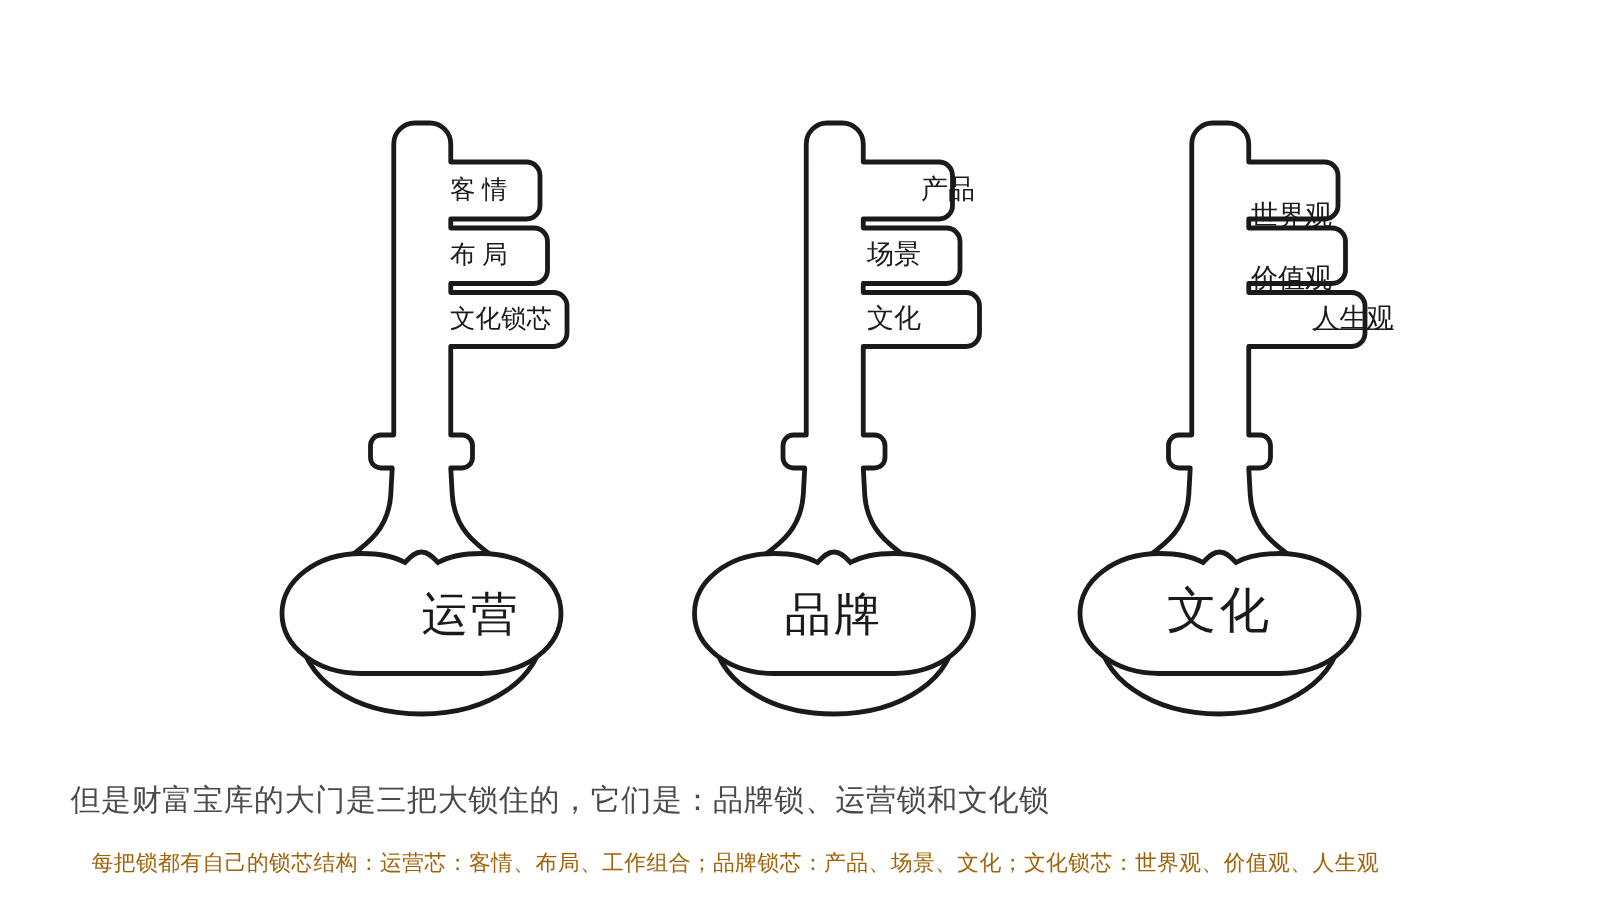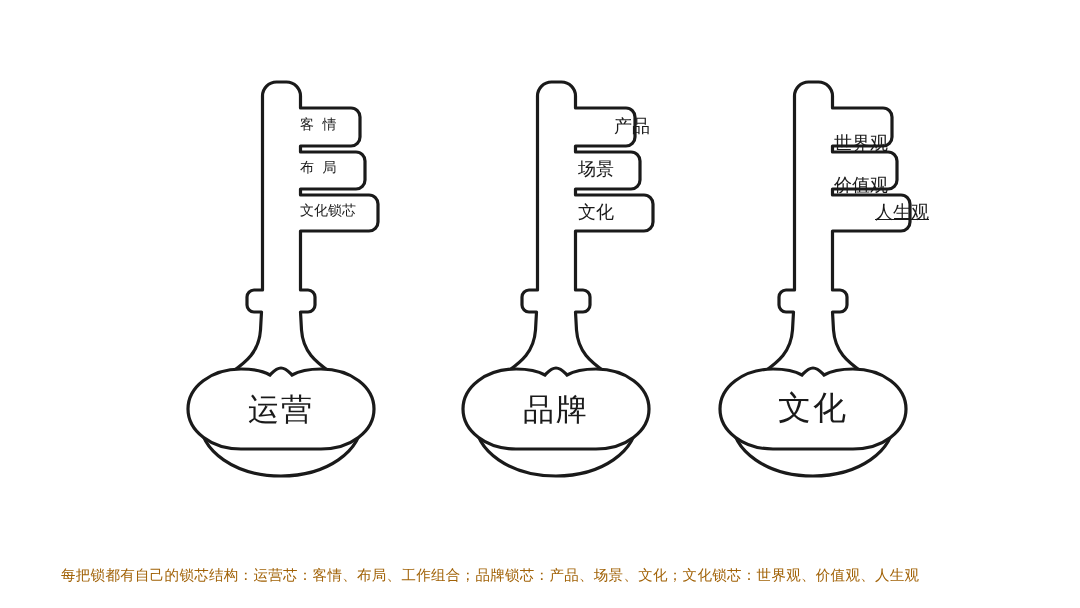--- a/index.html
+++ b/index.html
@@ -40,22 +40,22 @@
     stroke: #1a1a1a;
     stroke-width: 3.2;
   }
   .tooth-label {
     position: absolute;
     color: #1a1a1a;
     white-space: nowrap;
     line-height: 1;
   }
   .tooth-label.sans {
-    font-family: Liberation Mono, monospace;
-    font-size: 14px;
+    font-family: Liberation Serif, serif;
+    font-size: 17px;
   }
   .tooth-label.serif {
     font-family: "Liberation Serif", "DejaVu Serif", serif;
     font-size: 18px;
   }
   .head-label {
     position: absolute;
     color: #1a1a1a;
     white-space: nowrap;
     line-height: 1;
@@ -261,27 +261,28 @@
            C 743 449 720 431 720 409
            C 720 387 743 369 773 369
            C 784 369 795 371 802 375
            C 805 372 808 368 813 368 Z"></path>
     </g>
   </svg>
 
   <div class="tooth-label sans" style="left:300px; top:118px;">客 情</div>
   <div class="tooth-label sans" style="left:300px; top:161px;">布 局</div>
   <div class="tooth-label sans" style="left:300px; top:204px;">文化锁芯</div>
-  <div class="head-label sans" style="left:215px; top:394px; width:132px;">运营</div>
+  <div class="head-label sans" style="left:215px; top:394px; width:132px;text-align:right;">运营</div>
 
   <div class="tooth-label serif" style="left:578px; top:117px;margin-left:36px;">产品</div>
   <div class="tooth-label serif" style="left:578px; top:160px;">场景</div>
   <div class="tooth-label serif" style="left:578px; top:203px;">文化</div>
   <div class="head-label sans" style="left:490px; top:394px; width:132px;">品牌</div>
 
   <div class="tooth-label serif" style="left:834px; top:134px;">世界观</div>
   <div class="tooth-label serif" style="left:834px; top:176px;">价值观</div>
   <div class="tooth-label serif" style="left:875px; top:203px;text-decoration:underline;">人生观</div>
   <div class="head-label serif" style="left:747px; top:392px; width:132px;">文化</div>
 
+  <div class="caption-primary">但是财富宝库的大门是三把大锁住的，它们是：品牌锁、运营锁和文化锁</div>
   <div class="caption-secondary">每把锁都有自己的锁芯结构：运营芯：客情、布局、工作组合；品牌锁芯：产品、场景、文化；文化锁芯：世界观、价值观、人生观</div>
 
 </div>
 
 </body></html>

